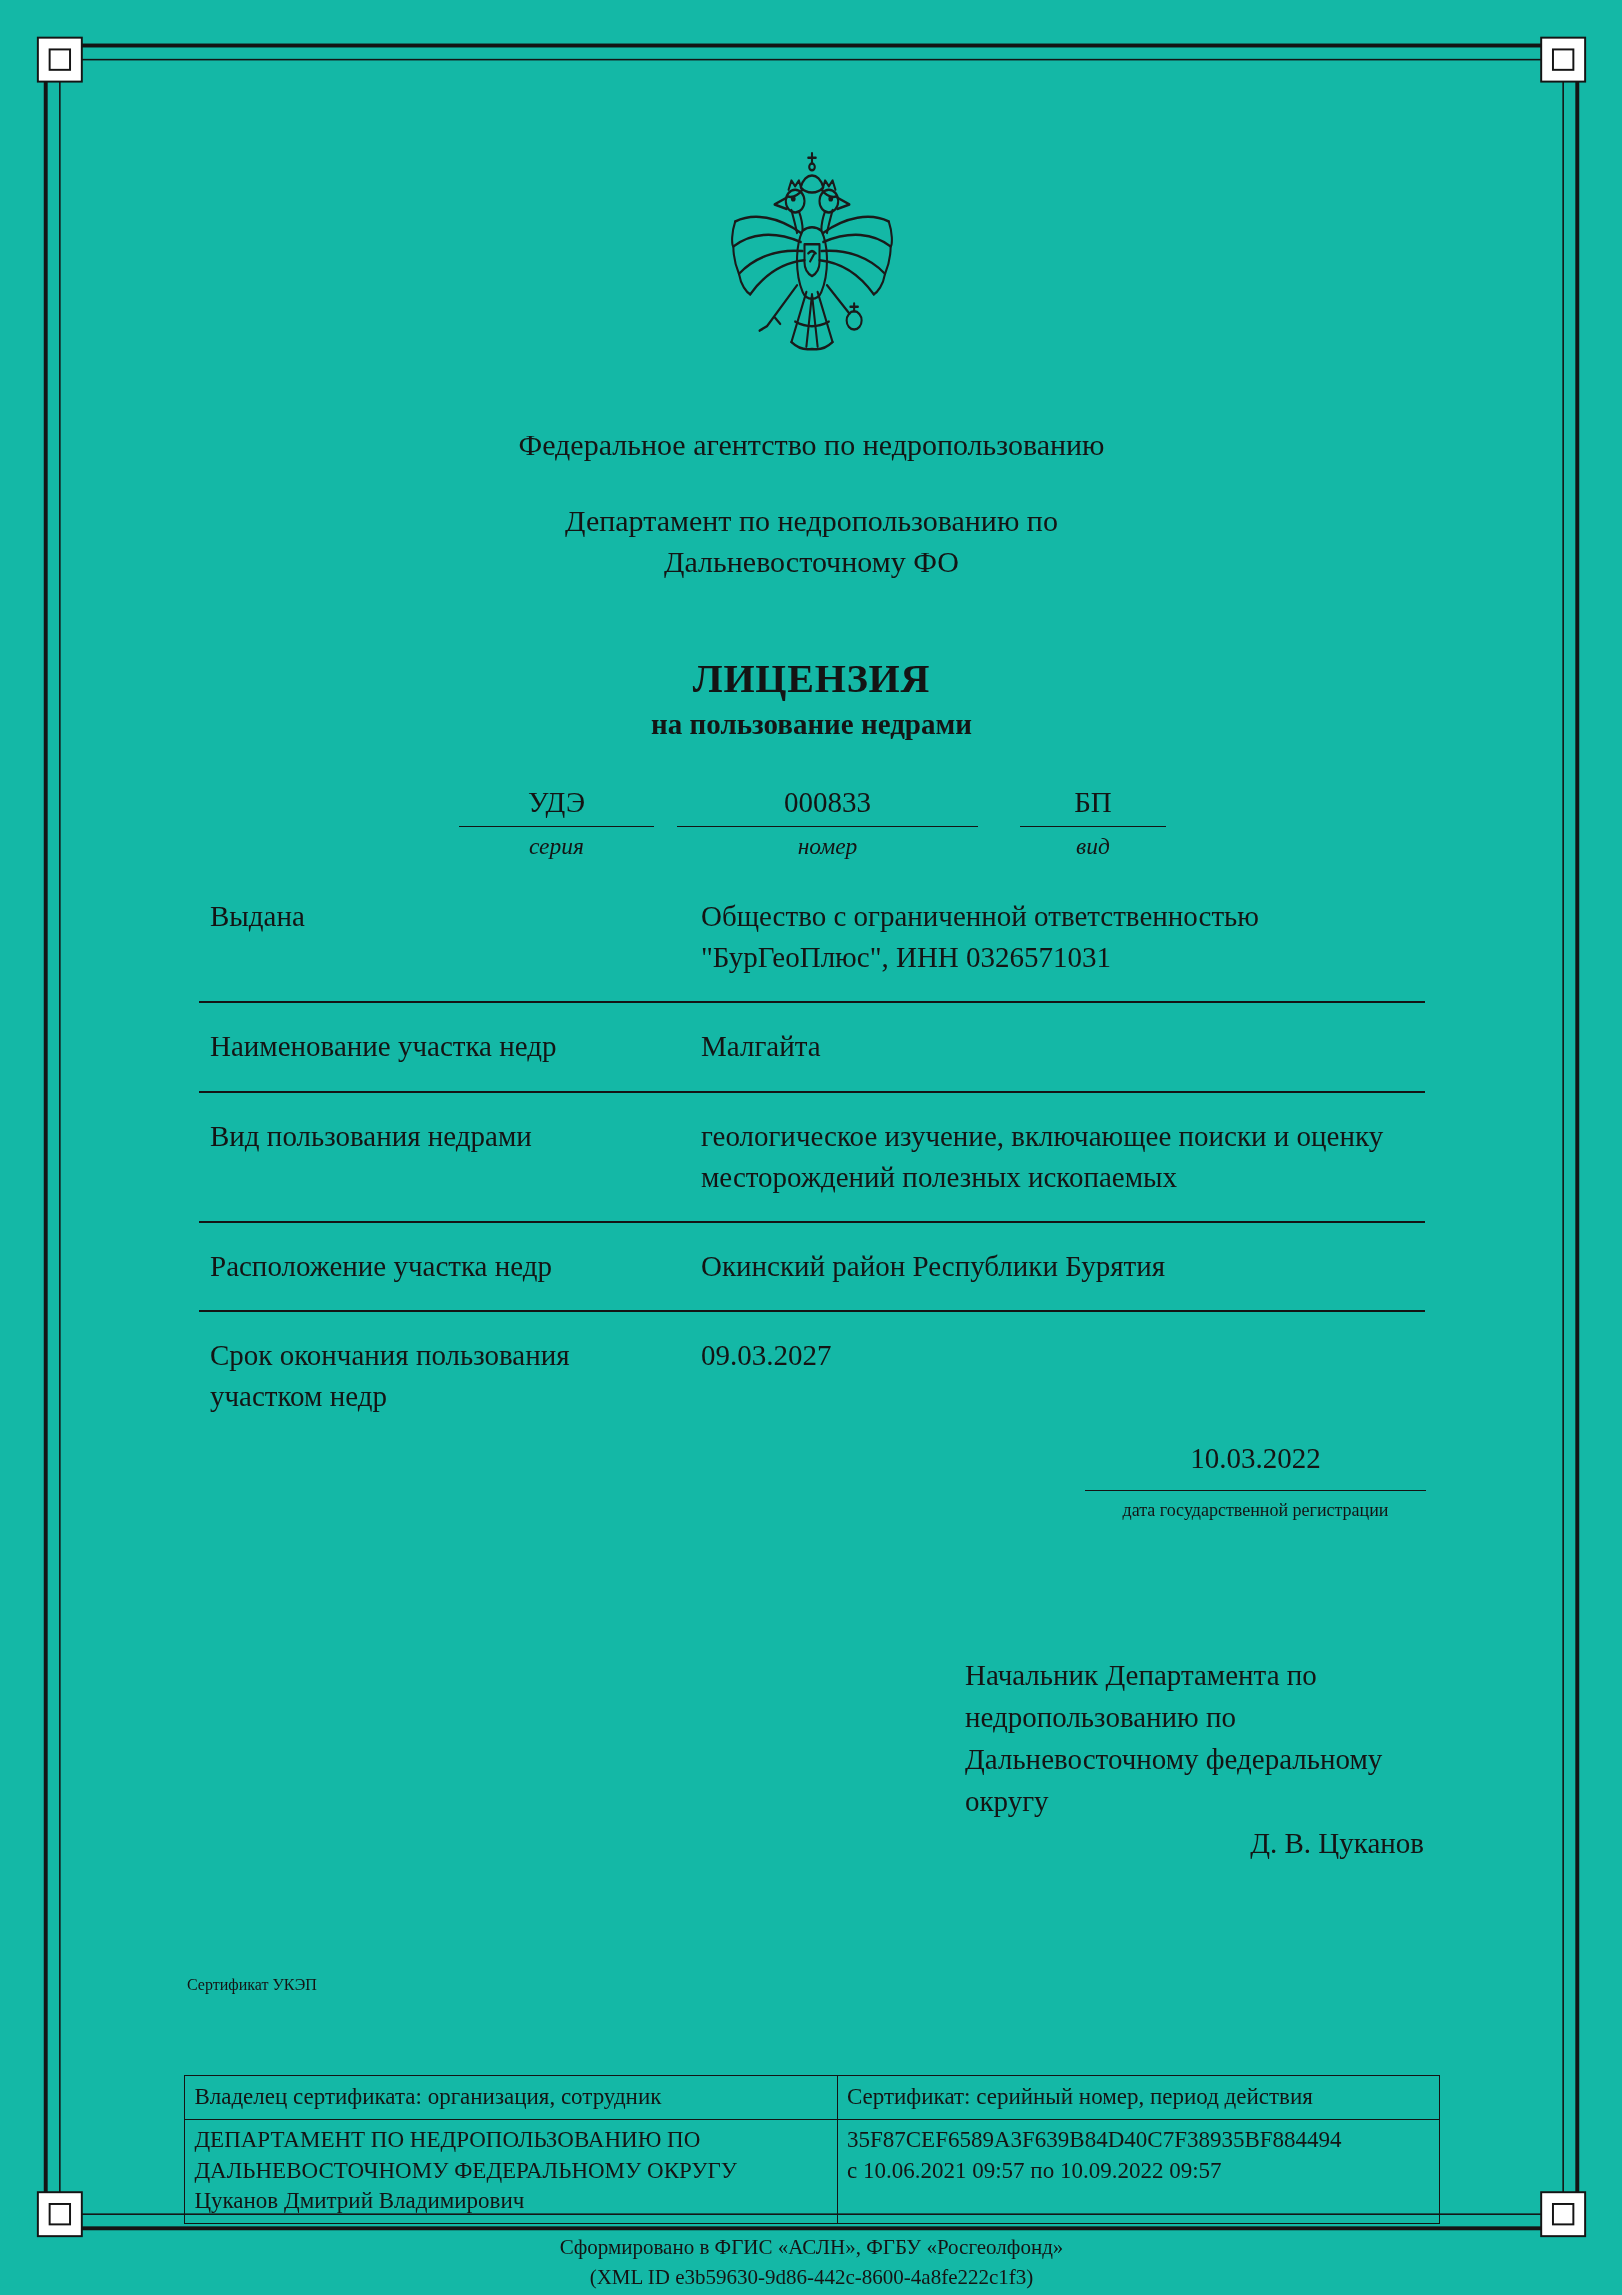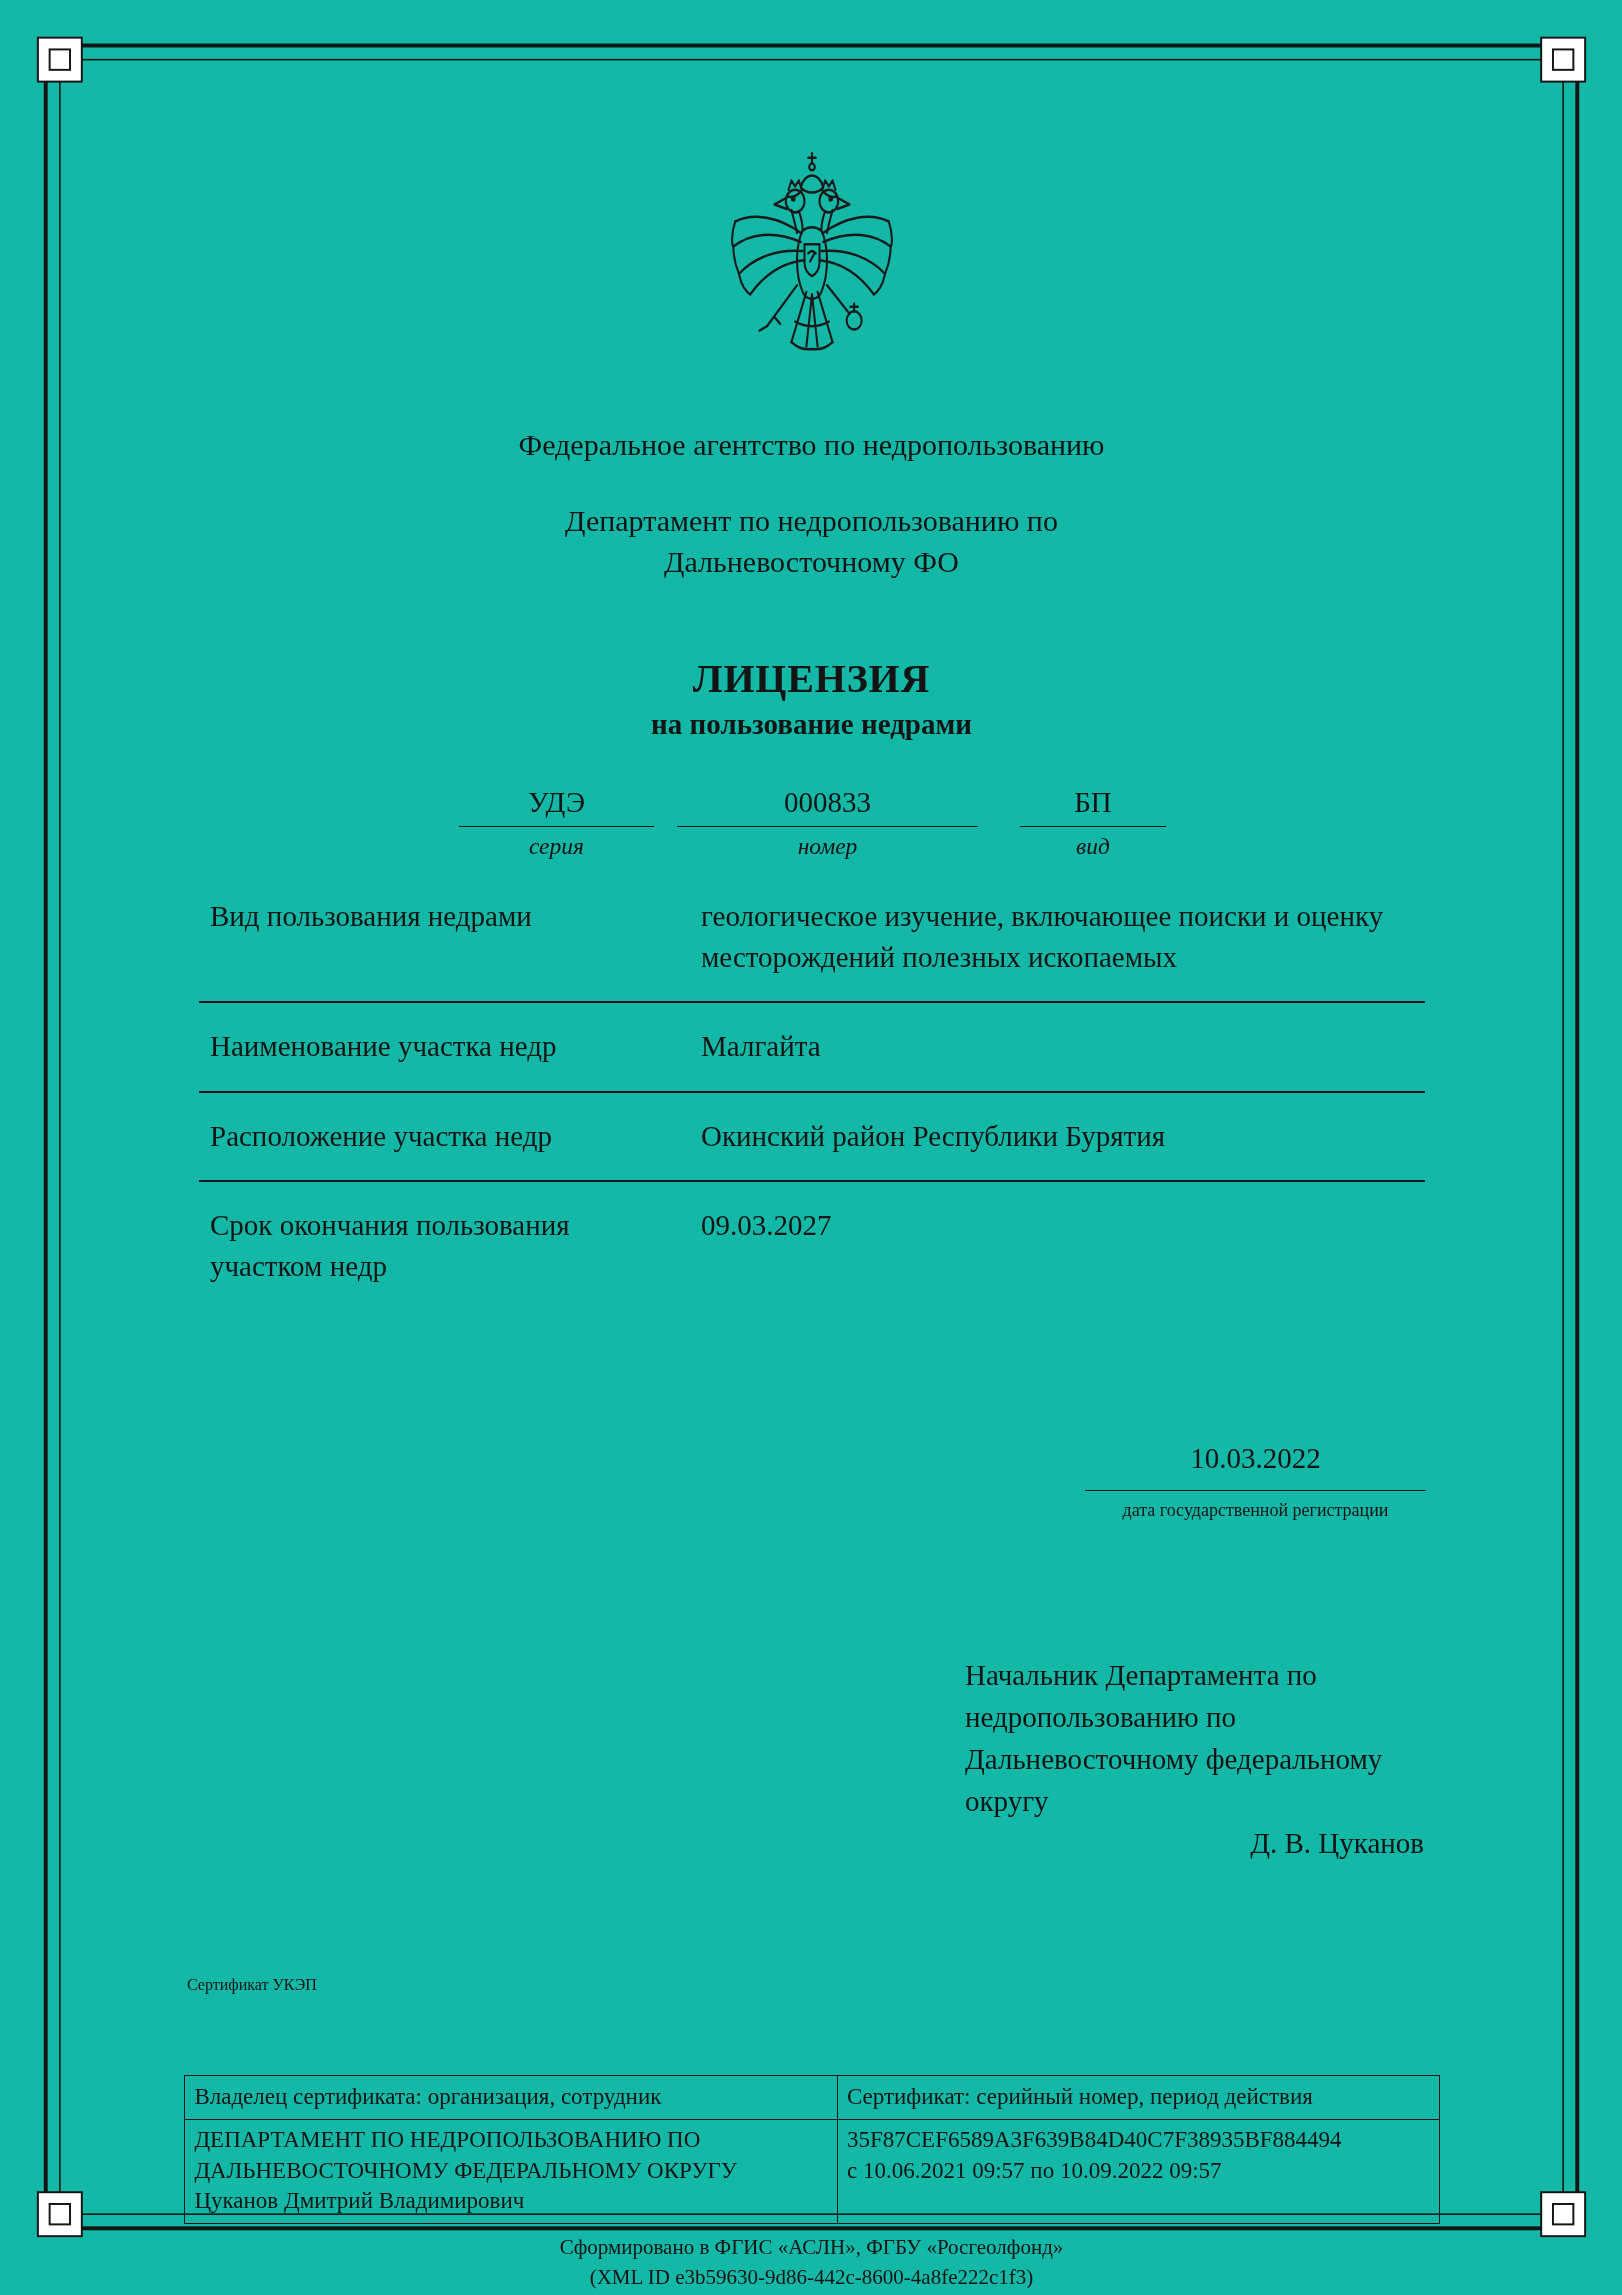--- a/index.html
+++ b/index.html
@@ -174,26 +174,30 @@
     <span class="val">000833</span>
     <span class="lbl">номер</span>
   </div>
   <div class="id-box id-type">
     <span class="val">БП</span>
     <span class="lbl">вид</span>
   </div>
 
   <div class="fields">
     <div class="field-row">
+      <div class="field-label">Выдана</div>
+      <div class="field-value">Общество с ограниченной ответственностью "БурГеоПлюс", ИНН 0326571031</div>
+    </div>
+    <div class="field-row">
+      <div class="field-label">Наименование участка недр</div>
+      <div class="field-value">Малгайта</div>
+    </div>
+    <div class="field-row">
       <div class="field-label">Вид пользования недрами</div>
       <div class="field-value">геологическое изучение, включающее поиски и оценку месторождений полезных ископаемых</div>
-    </div>
-    <div class="field-row">
-      <div class="field-label">Наименование участка недр</div>
-      <div class="field-value">Малгайта</div>
     </div>
     <div class="field-row">
       <div class="field-label">Расположение участка недр</div>
       <div class="field-value">Окинский район Республики Бурятия</div>
     </div>
     <div class="field-row">
       <div class="field-label">Срок окончания пользования участком недр</div>
       <div class="field-value">09.03.2027</div>
     </div>
   </div>

